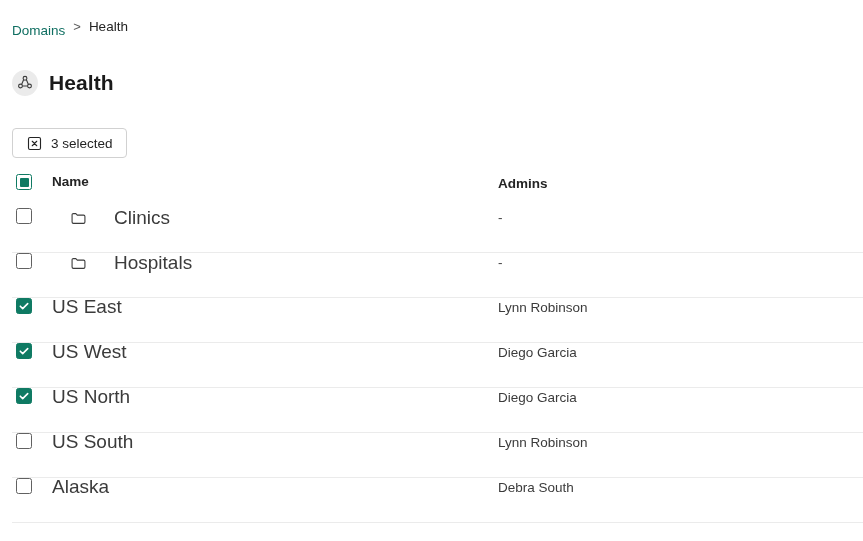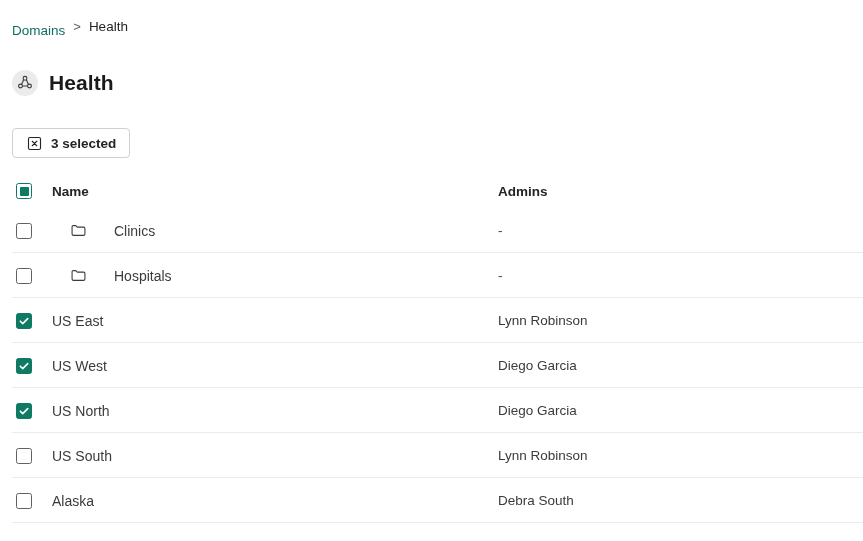--- a/index.html
+++ b/index.html
@@ -82,21 +82,21 @@
     padding: 18px 0 0 12px;
   }
   .tb-btn {
     display: inline-flex;
     align-items: center;
     gap: 8px;
     height: 30px;
     padding: 0 11px;
     border-radius: 4px;
     font-size: 13.5px;
-    font-weight: bold;
+    font-weight: normal;
     color: #242424;
     background: #ffffff;
     border: 1px solid transparent;
     cursor: pointer;
     box-sizing: border-box;
     white-space: nowrap;
   }
   .tb-btn.bordered {
     border: 1px solid #d1d1d1;
     padding: 0 13px;
@@ -111,21 +111,21 @@
   }
   .tb-btn .tb-ico svg { display: block; }
 
   
   .table {
     margin-top: 16px;
     width: 863px;
   }
   .row {
     display: flex;
-    align-items: center;
+    align-items: flex-start;
     width: 863px;
     box-sizing: border-box;
     position: relative;
   }
   .row.header {
     height: 34px;
   }
   .row.data {
     height: 45px;
     cursor: pointer;
@@ -172,21 +172,21 @@
     height: 20px;
     display: inline-flex;
     align-items: center;
     justify-content: center;
     margin-left: 32px;
     flex: 0 0 auto;
   }
   .folder-ico svg { display: block; }
 
   .name-text {
-    font-size: 14px;
+    font-size: 19px;
     color: #3b3b3b;
     line-height: 18px;
   }
   .name-text.indented { margin-left: 26px; }
   .name-text.plain { margin-left: 16px; }
 
   .admin-text {
     font-size: 13.5px;
     color: #3b3b3b;
     line-height: 18px;

